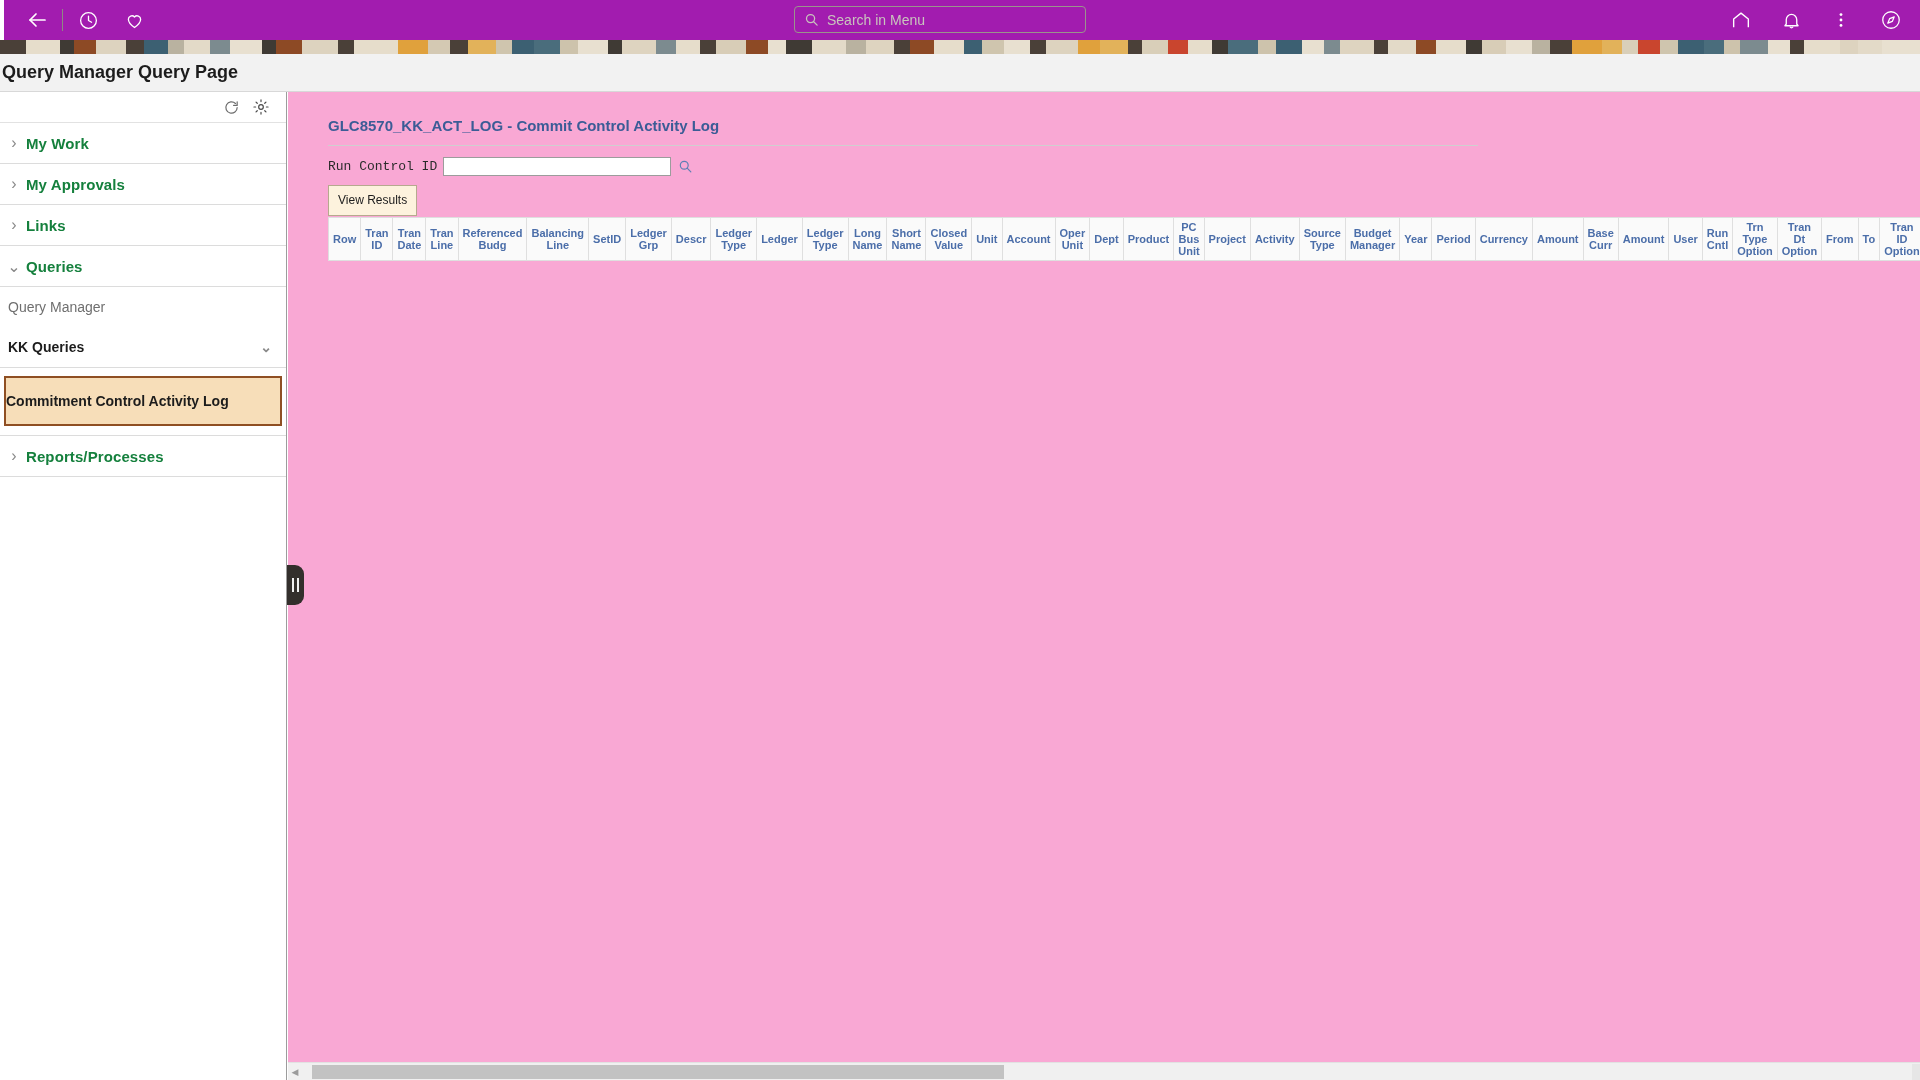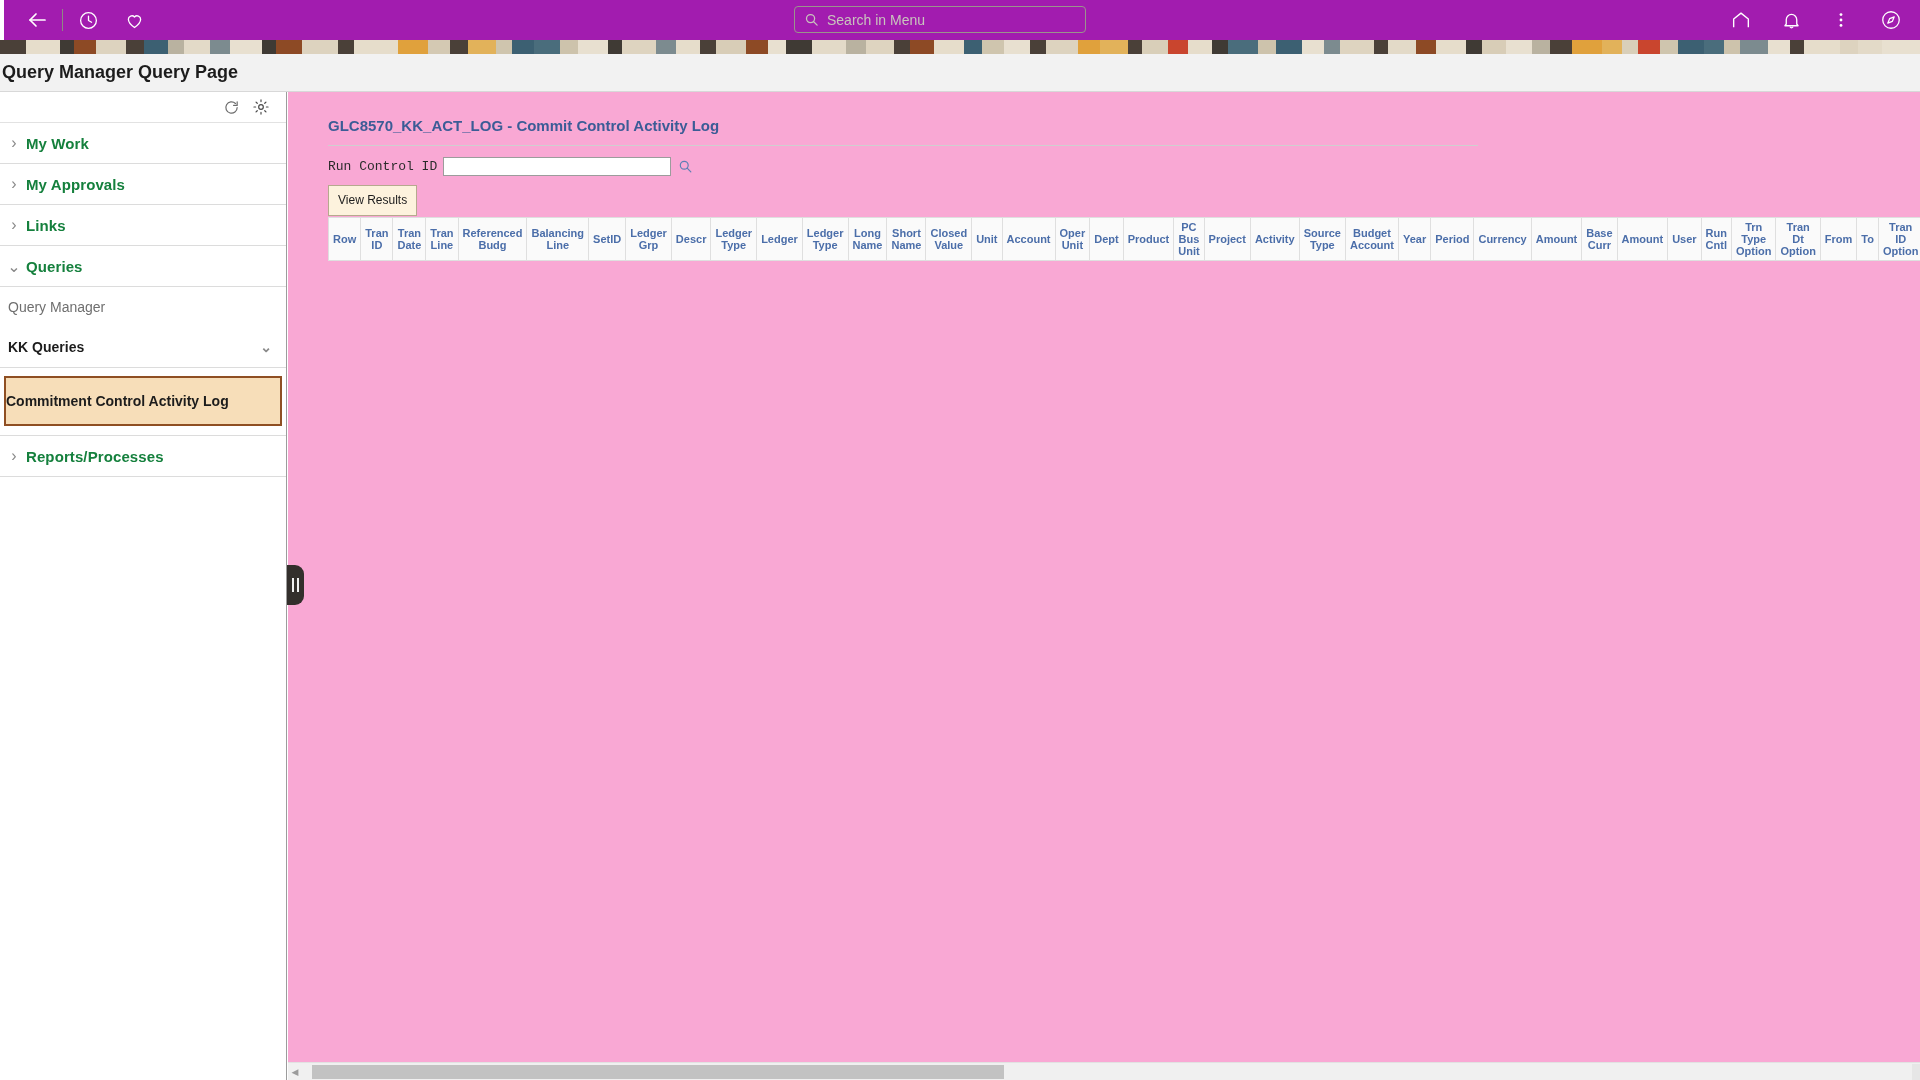--- a/index.html
+++ b/index.html
@@ -478,21 +478,21 @@
             <th>Dept</th>
             <th>Product</th>
             <th>PC
 Bus
 Unit</th>
             <th>Project</th>
             <th>Activity</th>
             <th>Source
 Type</th>
             <th>Budget
-Account</th>
+Manager</th>
             <th>Year</th>
             <th>Period</th>
             <th>Currency</th>
             <th>Amount</th>
             <th>Base
 Curr</th>
             <th>Amount</th>
             <th>User</th>
             <th>Run
 Cntl</th>

